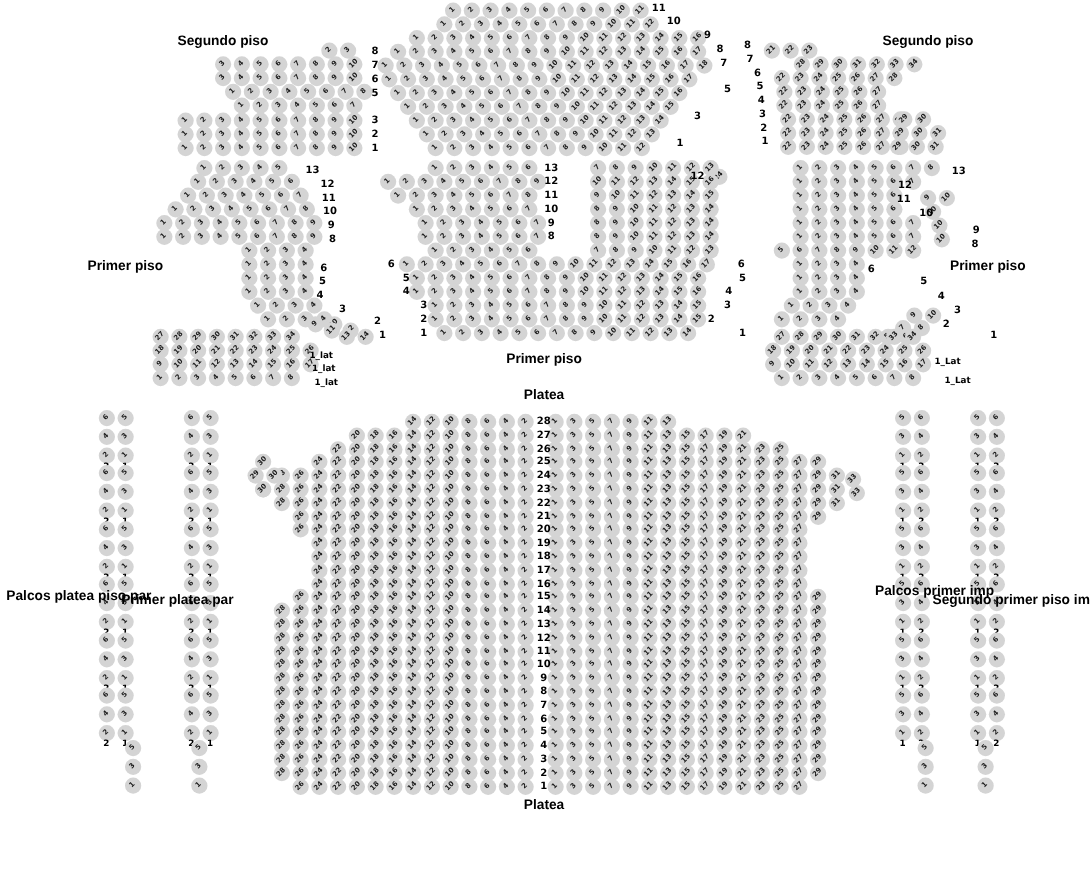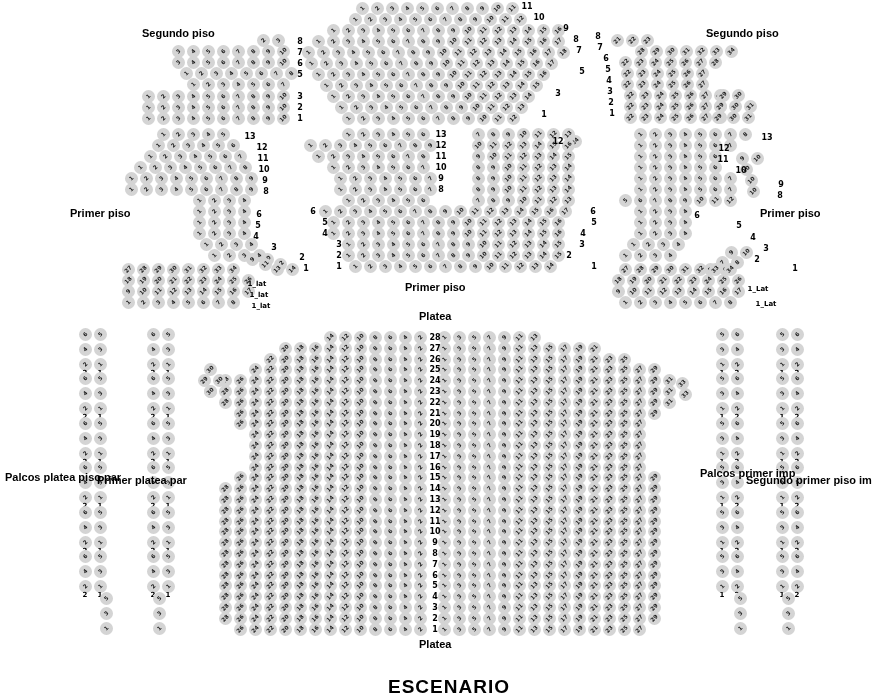--- a/index.html
+++ b/index.html
@@ -12,21 +12,20 @@
   .rlabel{position:absolute;font-weight:bold;font-size:8px;color:#000;white-space:nowrap;
           transform:translate(-50%,-50%);font-family:"DejaVu Sans",sans-serif;}
   .slabel{position:absolute;font-weight:bold;font-size:11px;color:#000;white-space:nowrap;}
   .stage{position:absolute;left:388px;top:676px;font-weight:bold;font-size:19px;
          letter-spacing:1px;color:#000;font-family:"Liberation Sans",sans-serif;}
 </style>
 </head>
 <body>
 
 <div id="map">
-  <div class="stage">ESCENARIO</div>
 <div>
       <div class="seat" style="left: 256.5px; top: 33.5px; background: rgb(212, 212, 212); color: rgb(26, 26, 26);">2</div>
       <div class="seat" style="left: 271.5px; top: 33.5px; background: rgb(212, 212, 212); color: rgb(26, 26, 26);">3</div>
       <div class="seat" style="left: 171.5px; top: 44.5px; background: rgb(212, 212, 212); color: rgb(26, 26, 26);">3</div>
       <div class="seat" style="left: 186.5px; top: 44.5px; background: rgb(212, 212, 212); color: rgb(26, 26, 26);">4</div>
       <div class="seat" style="left: 201.5px; top: 44.5px; background: rgb(212, 212, 212); color: rgb(26, 26, 26);">5</div>
       <div class="seat" style="left: 216.5px; top: 44.5px; background: rgb(212, 212, 212); color: rgb(26, 26, 26);">6</div>
       <div class="seat" style="left: 231.5px; top: 44.5px; background: rgb(212, 212, 212); color: rgb(26, 26, 26);">7</div>
       <div class="seat" style="left: 246.5px; top: 44.5px; background: rgb(212, 212, 212); color: rgb(26, 26, 26);">8</div>
       <div class="seat" style="left: 261.5px; top: 44.5px; background: rgb(212, 212, 212); color: rgb(26, 26, 26);">9</div>

